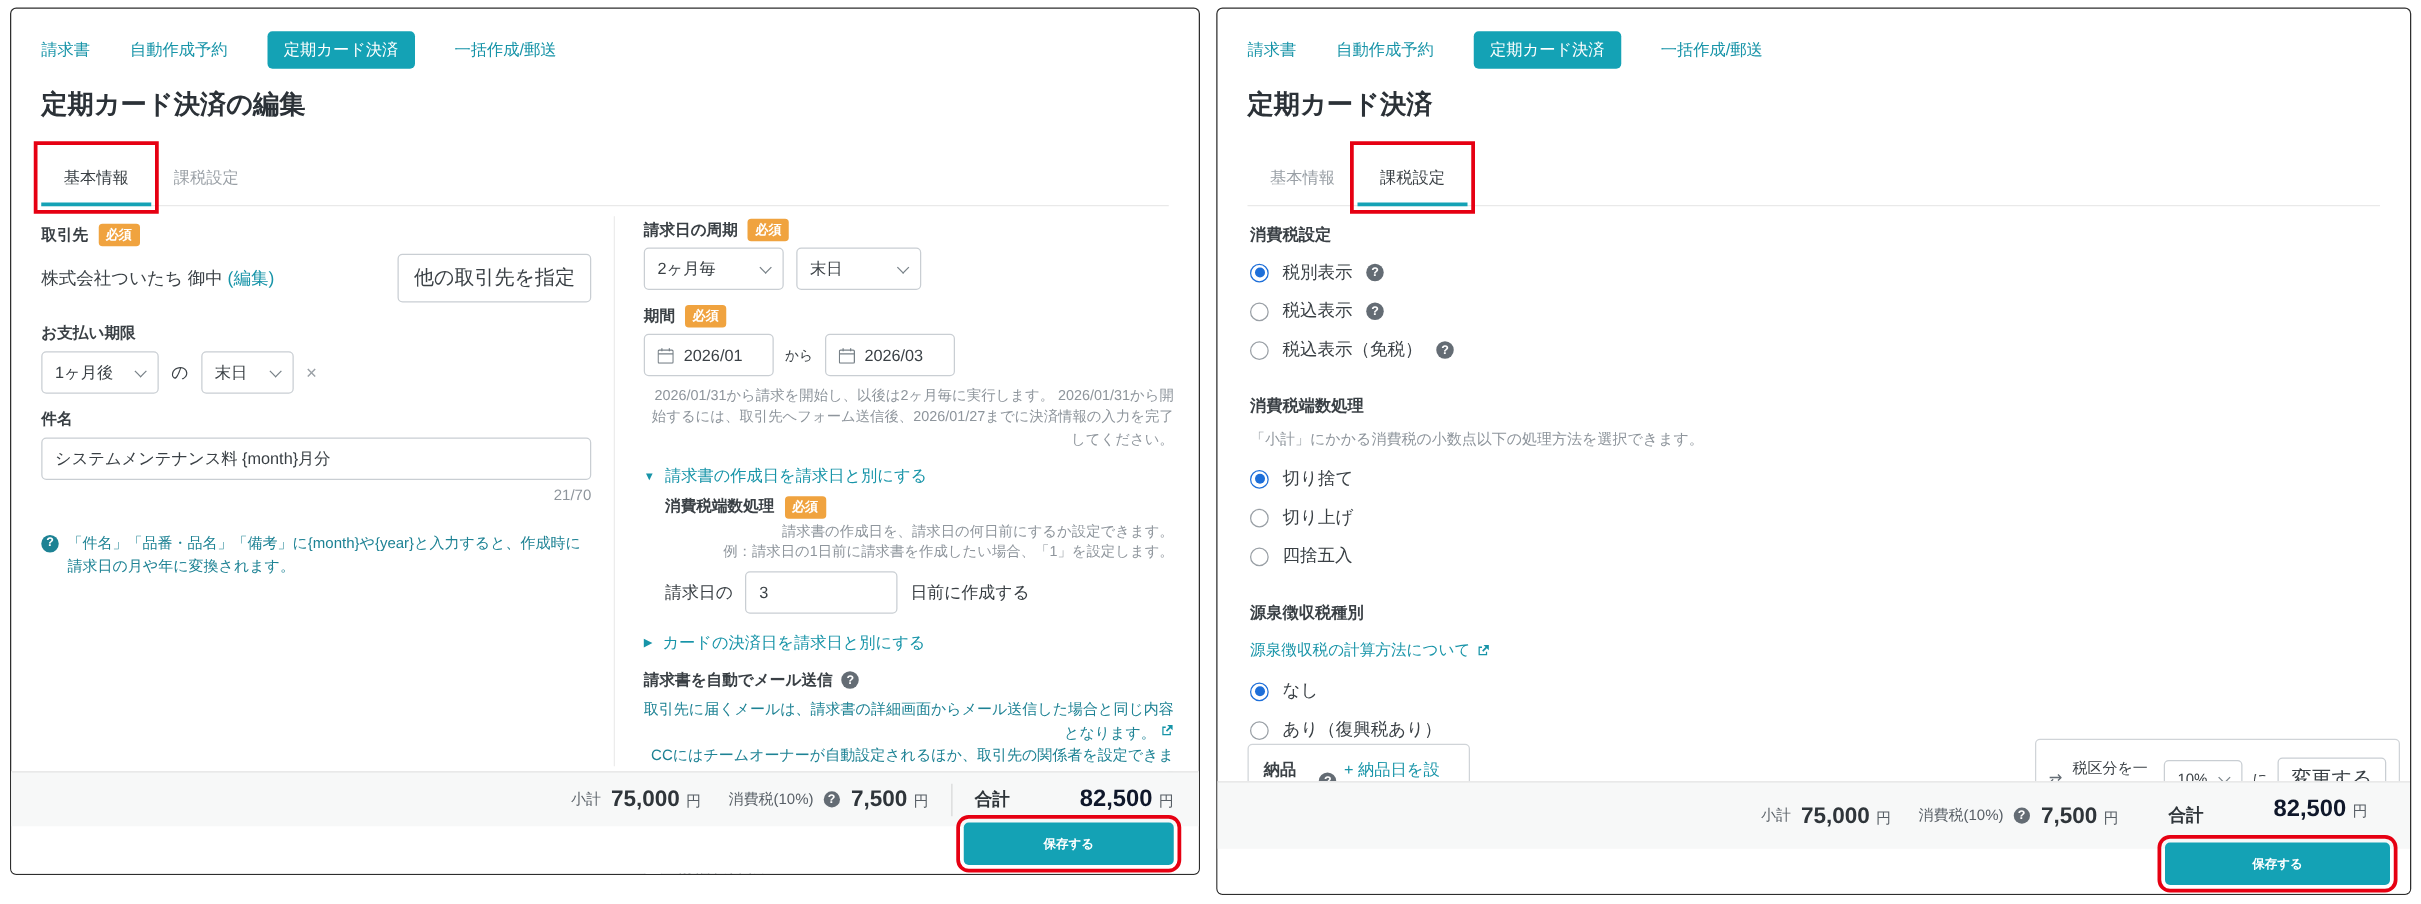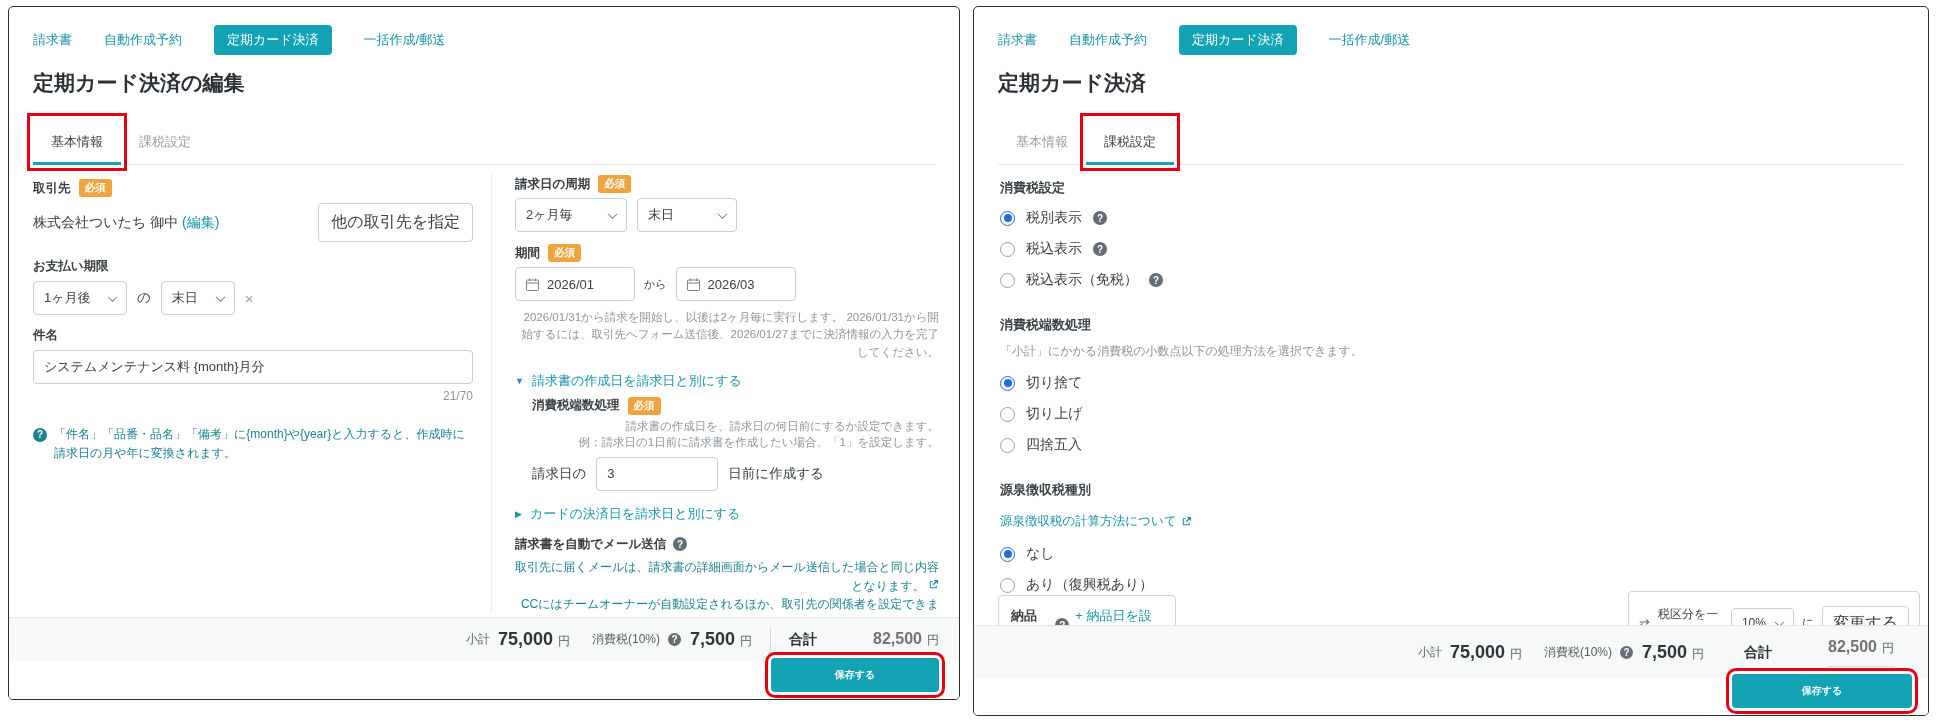--- a/index.html
+++ b/index.html
@@ -47,21 +47,21 @@
   .client-row { display:flex; align-items:center; justify-content:space-between; margin:6px 0 16px; }
   .client-name { font-size:14px; }
   .due-row { display:flex; align-items:center; gap:10px; margin:6px 0 12px; }
   .close-x { color:#9aa0a6; font-size:15px; cursor:pointer; }
   .counter { text-align:right; color:#8e959c; font-size:12px; margin-top:5px; }
   .hint { display:flex; gap:7px; margin-top:22px; color:#1d8294; font-size:12px; line-height:1.6; }
   .hint .qicon { background:#1d8294; margin-top:3px; }
 
   .cycle-row { display:flex; gap:10px; margin:5px 0 12px; }
   .date-row { display:flex; align-items:center; gap:9px; margin:5px 0 8px; }
-  .daterange { width:120px; gap:8px; }
+  .daterange { width:104px; gap:8px; }
   .toggle { display:flex; align-items:center; gap:8px; color:#1794a8; font-size:13px; margin-bottom:7px; cursor:pointer; }
   .toggle .tri { font-size:9px; }
   .subblock { margin-left:17px; margin-bottom:14px; }
   .days-row { display:flex; align-items:center; gap:10px; font-size:13.5px; margin-top:7px; }
   .mail-lines { font-size:12px; line-height:1.55; margin:5px 0 8px; }
   .mail-lines .tl { color:#1d8294; }
   .note2 { margin-bottom:11px; }
 
   
   .footer { position:absolute; left:0; right:0; bottom:0; z-index:5; background:#fff; }
@@ -69,21 +69,21 @@
   #panel-right .footer { height:90px; }
   .totalbar { background:#f7f8f8; border-top:1px solid #e4e4e4; display:flex; align-items:center; justify-content:flex-end; }
   #panel-left .totalbar { height:44px; padding-right:20px; }
   #panel-right .totalbar { height:54px; padding-right:34px; }
   .amt-label { font-size:12px; color:#585f66; margin-right:8px; white-space:nowrap; }
   .amt { font-size:18px; font-weight:bold; color:#2f353a; }
   .yen { font-size:12px; color:#585f66; margin-left:5px; }
   .grp { display:flex; align-items:baseline; }
   .pipe { width:1px; height:26px; background:#d7d7d7; margin:0 18px; align-self:center; }
   .total-label { font-size:14px; font-weight:bold; color:#2f353a; margin-right:56px; }
-  .total-amt { font-size:16px; font-weight:bold; color:#737373; }
+  .total-amt { font-size:19px; font-weight:bold; color:#0f172a; }
   .dotted-under { border-bottom:1px dotted #bfc4c8; padding-bottom:9px; }
   .save-btn { position:absolute; background:#14a2b5; color:#fff; font-size:10px; font-weight:bold; text-align:center; border-radius:4px; padding:10px 0; width:168px; cursor:pointer; }
   #panel-left .save-btn { right:20px; bottom:7px; }
   #panel-right .save-btn { right:16px; bottom:7px; width:180px; }
 
   
   .sections { position:absolute; left:26px; top:172px; width:620px; }
   .sec { margin-bottom:27px; }
   .sec-h { font-size:13px; font-weight:bold; margin-bottom:12px; color:#3a4045; }
   .sec .radiorow { margin-bottom:13px; }

